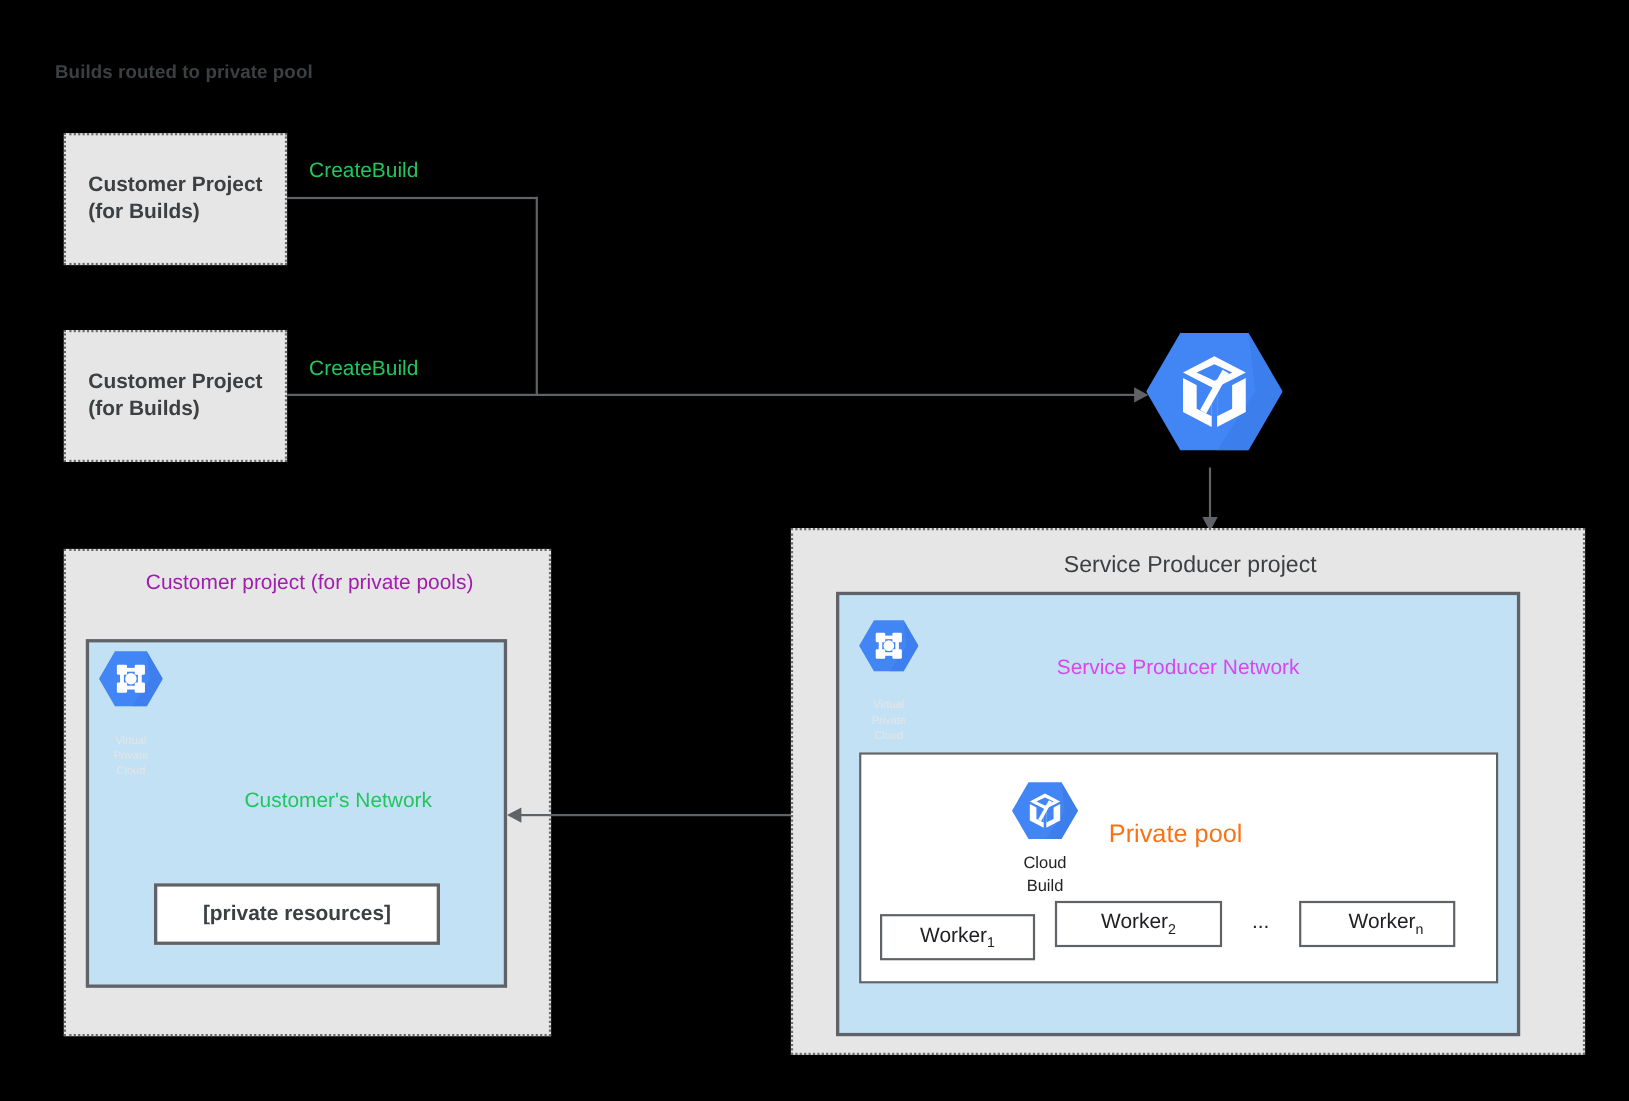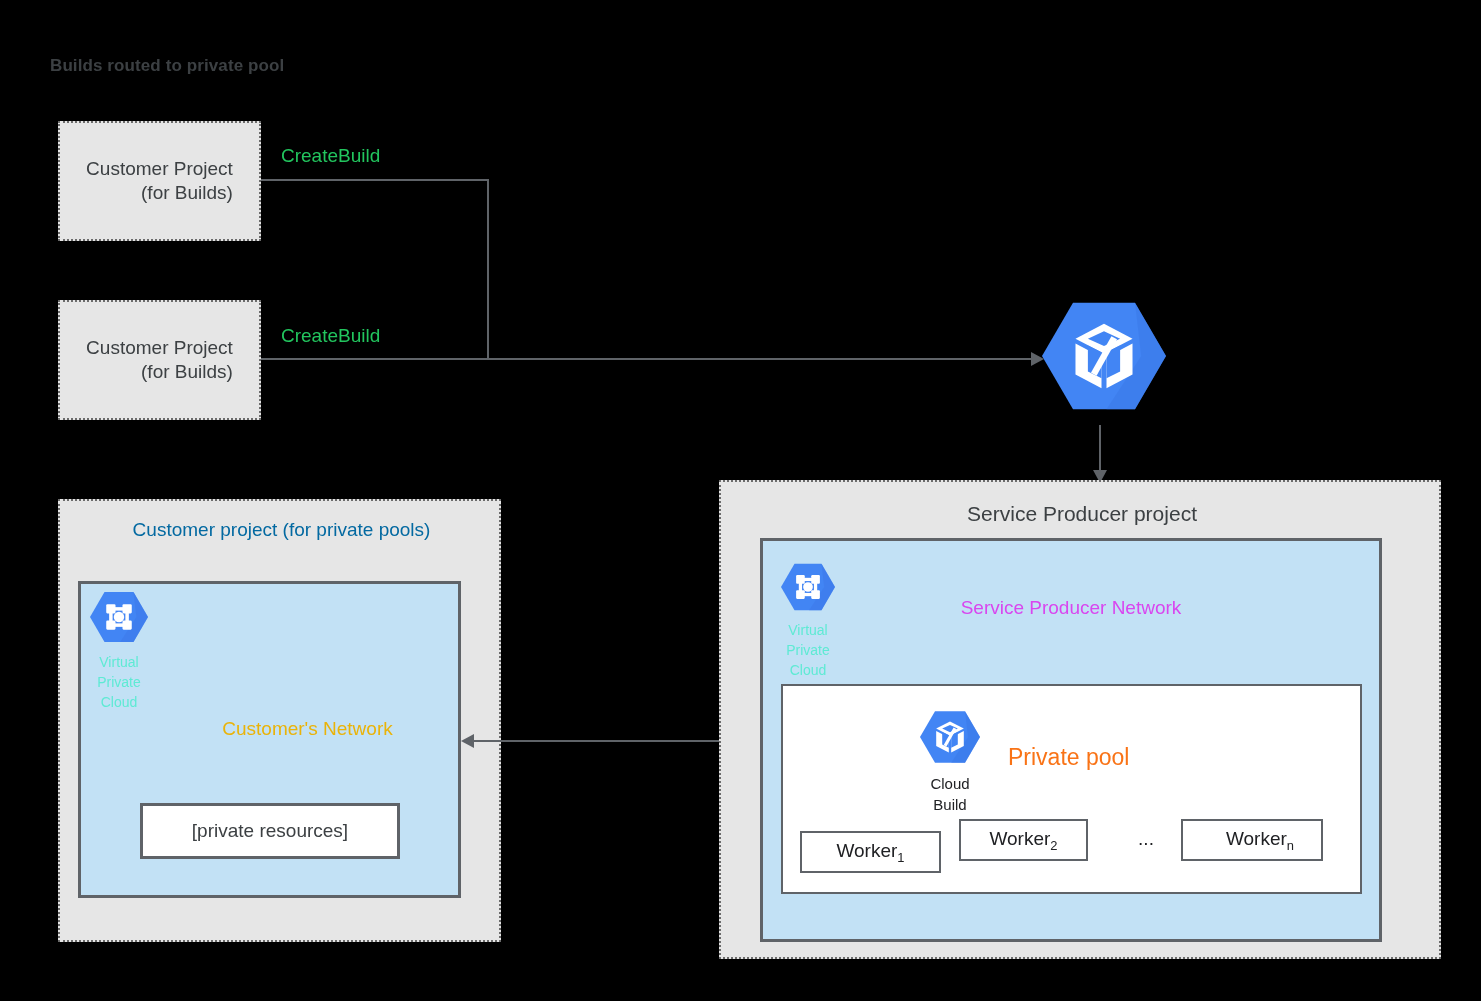--- a/index.html
+++ b/index.html
@@ -36,23 +36,24 @@
   
   .dotted-box {
     border: 2px dotted #6b6b6b;
     background: #e6e6e6;
     box-sizing: border-box;
   }
   .box-label-center {
     display: flex;
     align-items: center;
     justify-content: center;
-    text-align: right;
+    text-align: left;
     color: #3c4043;
     line-height: 1.28;
+    font-weight: bold;
   }
 
   #customer-project-builds-1 {
     left: 58px; top: 121px;
     width: 203px; height: 120px;
     font-size: 19px;
   }
   #customer-project-builds-2 {
     left: 58px; top: 300px;
     width: 203px; height: 120px;
@@ -117,54 +118,54 @@
 
   
   #customer-private-pools-project {
     left: 58px; top: 499px;
     width: 443px; height: 443px;
   }
   #customer-private-pools-title {
     left: 0; top: 18px; width: 443px;
     text-align: center;
     font-size: 19px;
-    color: #0369a1;
+    color: #a21caf;
   }
 
   .vpc-network {
     background: #c2e1f5;
     border: 3px solid #5f6368;
     box-sizing: border-box;
   }
   #customer-vpc-network {
     left: 78px; top: 581px;
     width: 383px; height: 317px;
   }
   #customer-network-title {
     left: 78px; top: 718px; width: 459px;
     text-align: center;
     font-size: 19px;
-    color: #eab308;
+    color: #22c55e;
   }
   #private-resources-box {
     left: 140px; top: 803px;
     width: 260px; height: 56px;
     background: #ffffff;
     border: 3px solid #5f6368;
     box-sizing: border-box;
     font-size: 19px;
   }
 
   
   .vpc-icon-group { text-align: center; }
   .vpc-icon-caption {
-    font-size: 14px;
-    color: #5eead4;
+    font-size: 10px;
+    color: #e5e5e5;
     line-height: 1.42;
-    margin-top: 3px;
+    margin-top: 16px;
   }
   #customer-vpc-icon-group { left: 88px; top: 588px; width: 62px; }
   #producer-vpc-icon-group { left: 777px; top: 560px; width: 62px; }
 
   
   #service-producer-project {
     left: 719px; top: 480px;
     width: 722px; height: 479px;
   }
   #service-producer-title {
@@ -214,21 +215,21 @@
     background: #ffffff;
     border: 2px solid #5f6368;
     box-sizing: border-box;
     display: flex;
     align-items: center;
     justify-content: center;
     font-size: 19px;
     color: #202124;
   }
   #worker-box-0 { left: 800px; top: 819px; width: 141px; margin-top: 12px; }
-  #worker-box-1 { left: 959px; top: 819px; width: 129px; text-align: center; }
+  #worker-box-1 { left: 959px; top: 819px; width: 152px; text-align: center; }
   #worker-box-2 { left: 1181px; top: 819px; width: 142px; padding-left: 16px; }
   #workers-ellipsis {
     left: 1126px; top: 828px;
     width: 40px;
     text-align: center;
     font-size: 19px;
     color: #202124;
   }
   sub { font-size: 0.68em; }
 </style>

